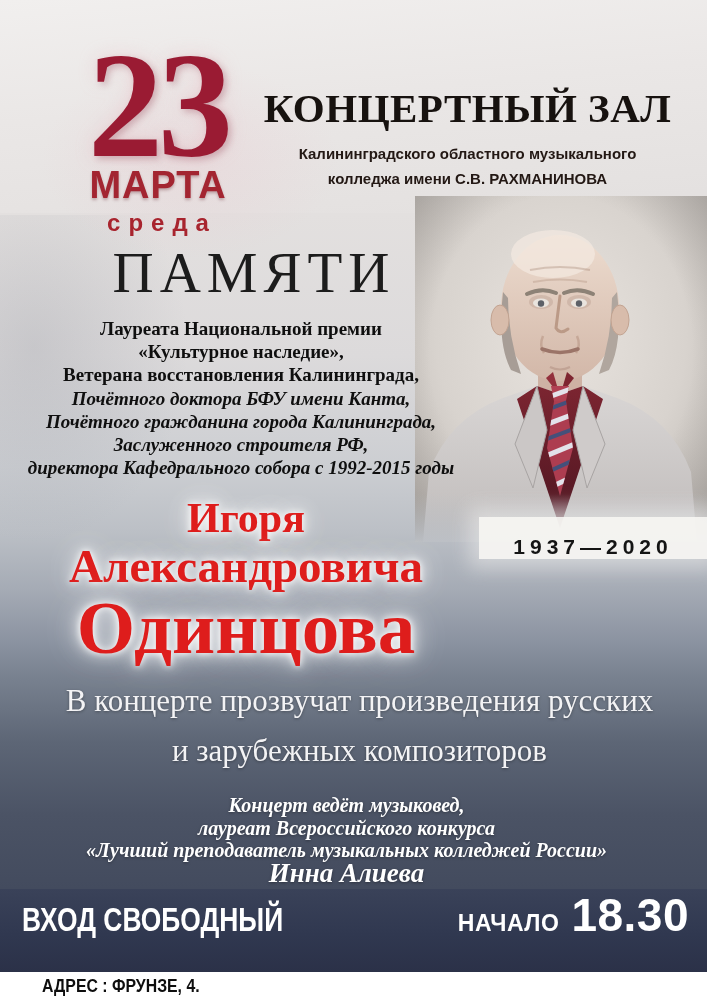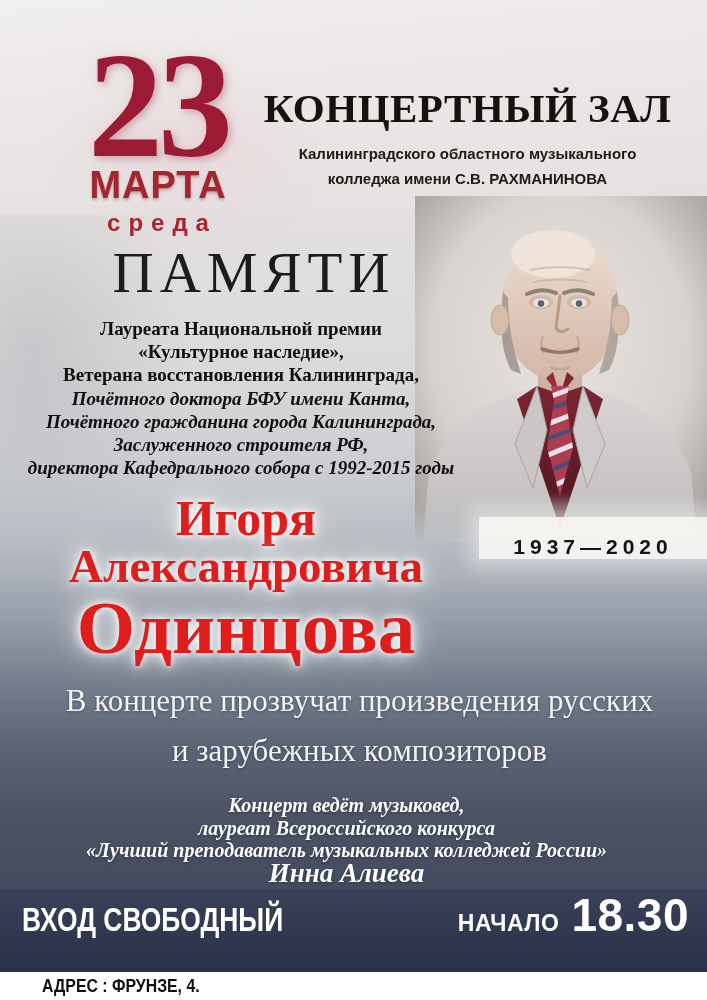--- a/index.html
+++ b/index.html
@@ -56,21 +56,21 @@
   .years-band{position:absolute;top:517px;left:479px;right:0;height:42px;
     background:rgba(248,246,243,.93);box-shadow:0 0 18px 10px rgba(248,246,243,.45);
     display:flex;align-items:flex-end;justify-content:center;}
   .years{font-weight:700;font-size:21px;letter-spacing:5px;color:#141414;}
 
   
   .name-block{position:absolute;left:0;width:492px;top:494px;text-align:center;
     font-family:"Liberation Serif",serif;font-weight:700;color:#de1d1c;
     text-shadow:0 0 6px rgba(255,255,255,.95),0 0 14px rgba(255,255,255,.9),
                 0 0 26px rgba(255,255,255,.7),0 0 42px rgba(255,255,255,.45);}
-  .name-l1{font-size:50px;line-height:49px;}
+  .name-l1{font-size:42px;line-height:49px;}
   .name-l2{font-size:47px;line-height:47px;}
   .name-l3{font-size:75px;line-height:76px;}
 
   
   .program{position:absolute;left:12px;right:0;top:676px;text-align:center;
     font-family:"Liberation Serif",serif;font-size:31px;color:#f3f3f5;
     text-shadow:0 1px 3px rgba(0,0,0,.35);}
   .program-l1{line-height:50px;}
   .program-l2{line-height:50px;}
 

